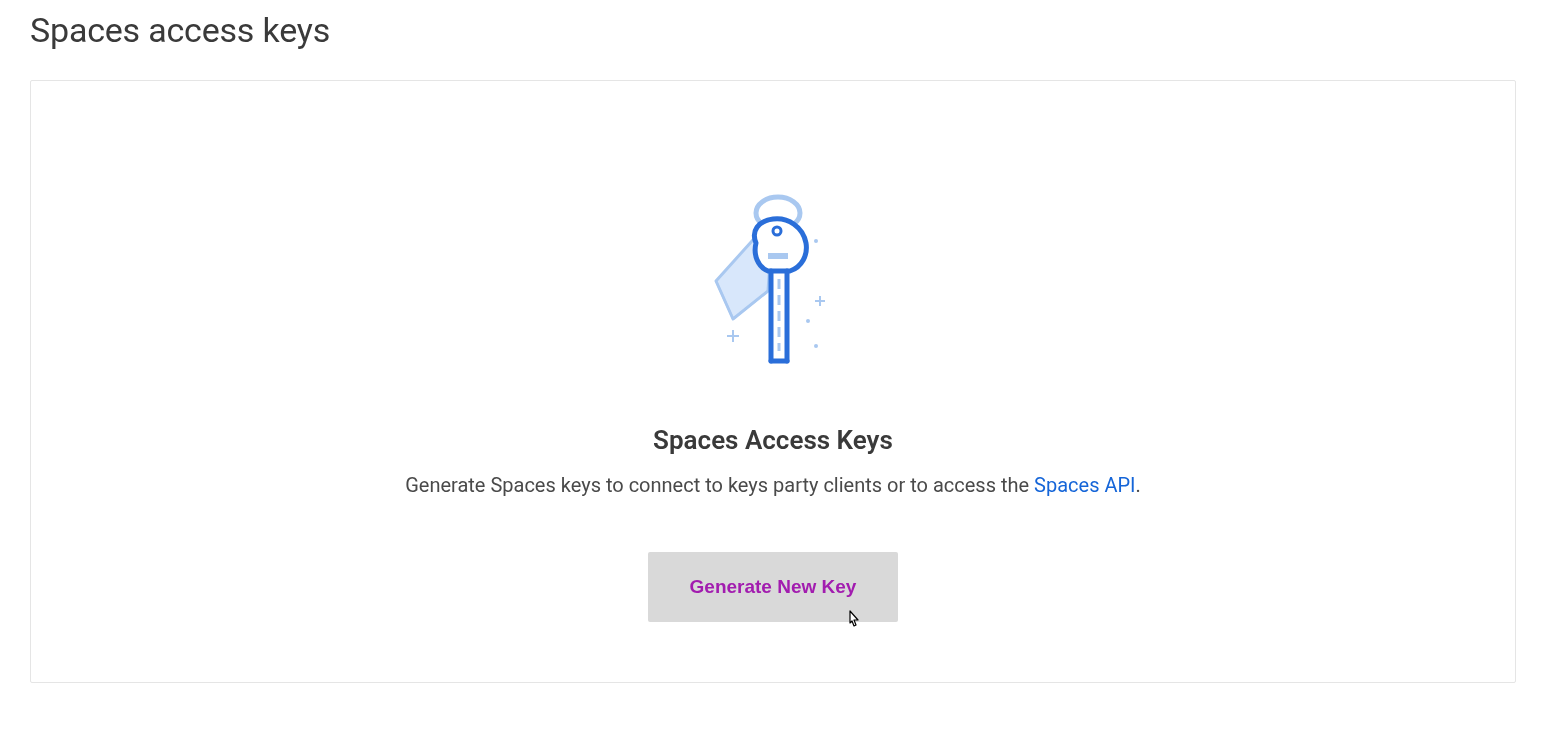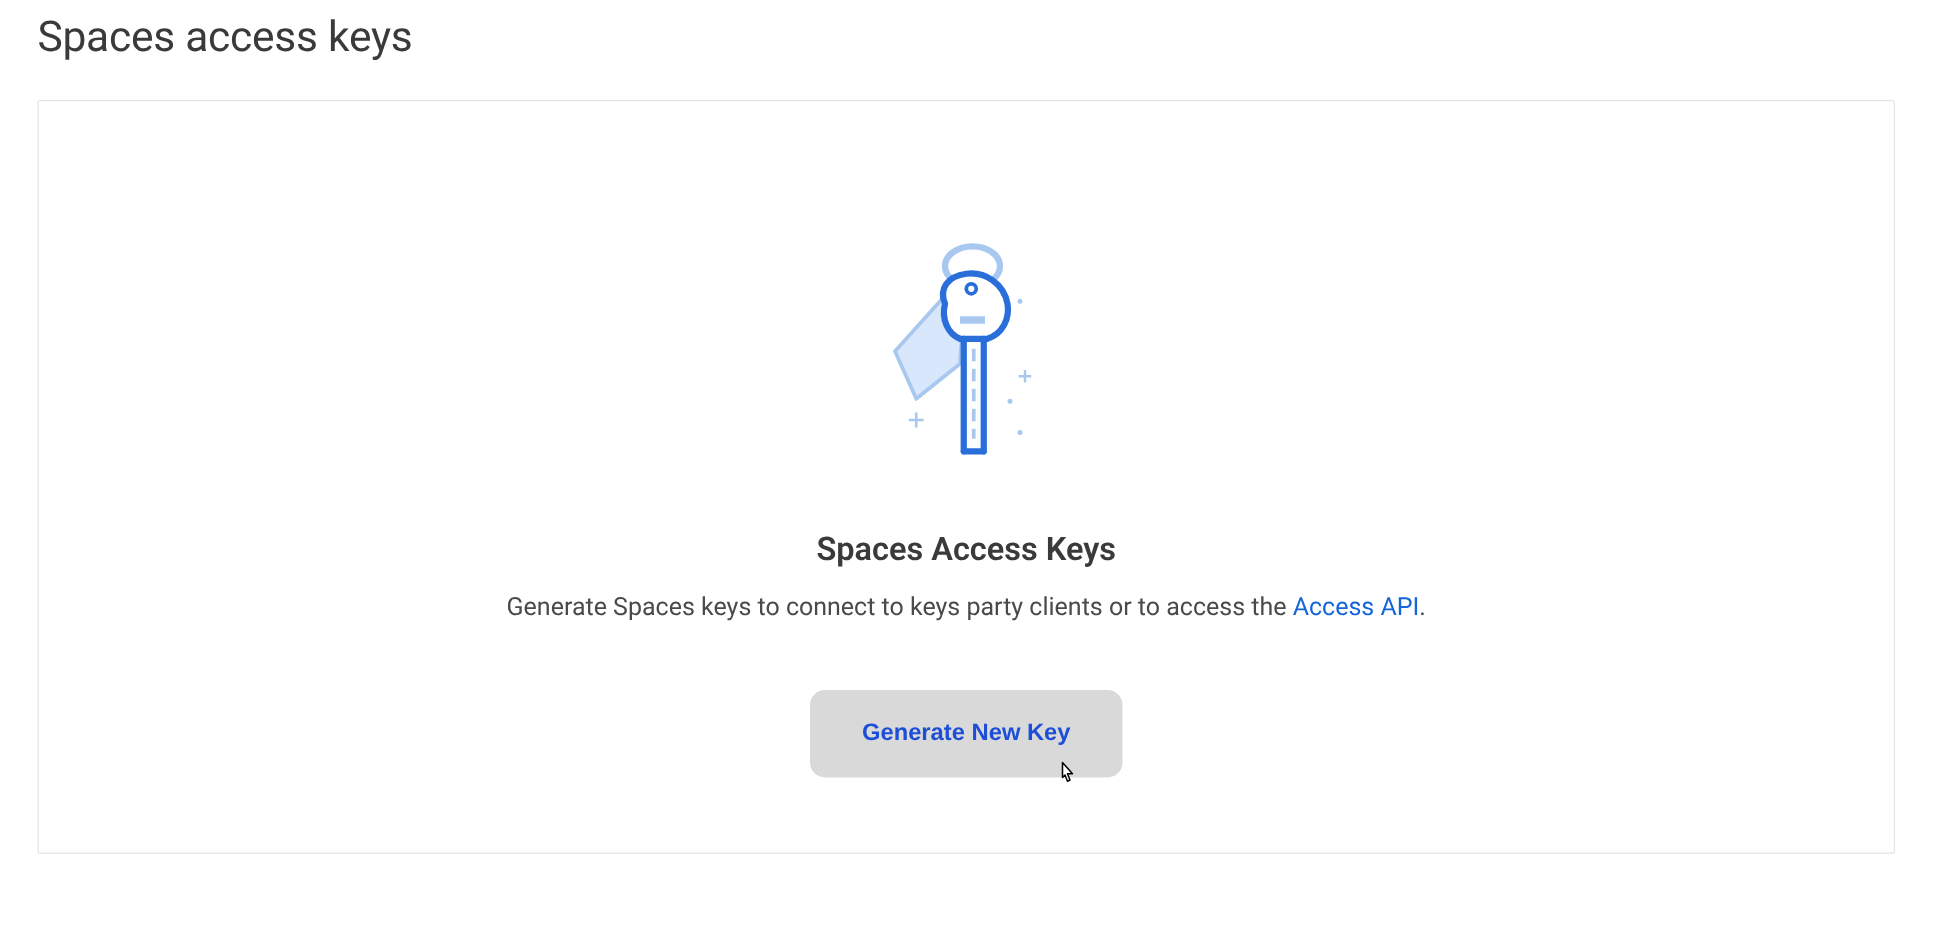--- a/index.html
+++ b/index.html
@@ -39,26 +39,26 @@
     font-weight: 400;
     margin-bottom: 55px;
   }
   .panel-description a {
     color: #1565d8;
     text-decoration: none;
   }
   .generate-btn {
     background: #d9d9d9;
     border: none;
-    color: #1d4ed8;
+    color: #a21caf;
     font-size: 19px;
     font-weight: 600;
     padding: 24px 42px;
     cursor: pointer;
-    border-radius: 12px;
+    border-radius: 2px;
     position: relative;
   }
   .cursor-overlay {
     position: absolute;
     bottom: -16px;
     right: 34px;
     pointer-events: none;
   }
 </style>
 </head>
@@ -97,21 +97,21 @@
       <circle cx="110" cy="130" r="2" fill="#a9c8f0"></circle>
       <circle cx="118" cy="155" r="2" fill="#a9c8f0"></circle>
       <path d="M 35 145 l 0 -6 M 35 145 l 0 6 M 35 145 l -6 0 M 35 145 l 6 0" stroke="#a9c8f0" stroke-width="2"></path>
       <path d="M 122 110 l 0 -5 M 122 110 l 0 5 M 122 110 l -5 0 M 122 110 l 5 0" stroke="#a9c8f0" stroke-width="2"></path>
     </svg>
   </div>
 
   <h2 class="panel-heading">Spaces Access Keys</h2>
 
   <p class="panel-description">
-    <span>Generate Spaces keys to connect to keys party clients or to access the </span><a href="#">Access API</a><span>.</span>
+    <span>Generate Spaces keys to connect to keys party clients or to access the </span><a href="#">Spaces API</a><span>.</span>
   </p>
 
   <button class="generate-btn">
     <span>Generate New Key</span>
     <span class="cursor-overlay">
       <svg width="20" height="24" viewBox="0 0 20 24">
         <path d="M6 2 L6 14 L8 12 L10 17 L12 16 L10 11 L14 11 Z" fill="#ffffff" stroke="#000000" stroke-width="1.2" stroke-linejoin="round"></path>
       </svg>
     </span>
   </button>

